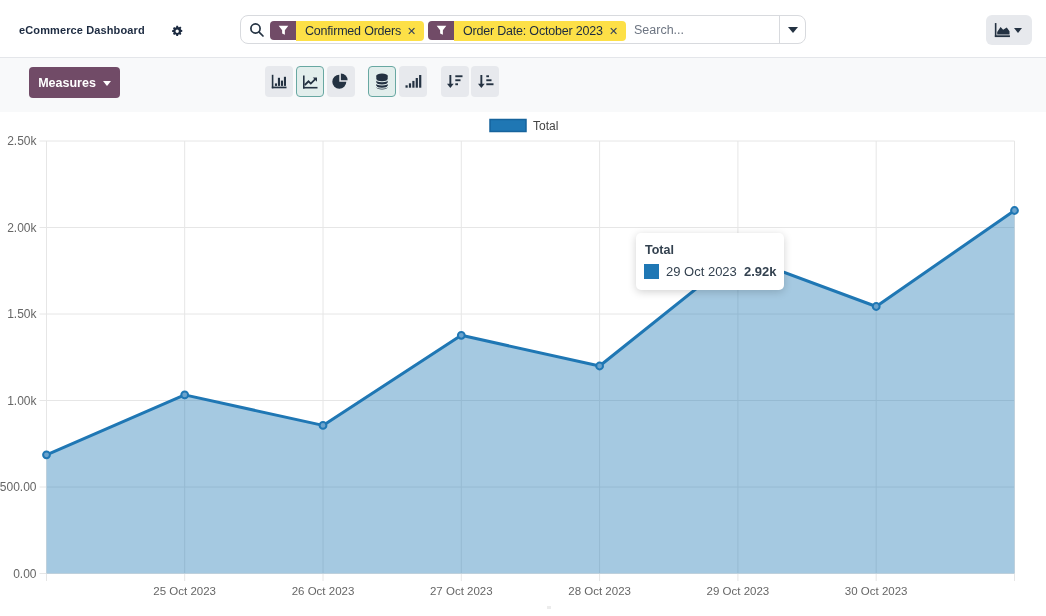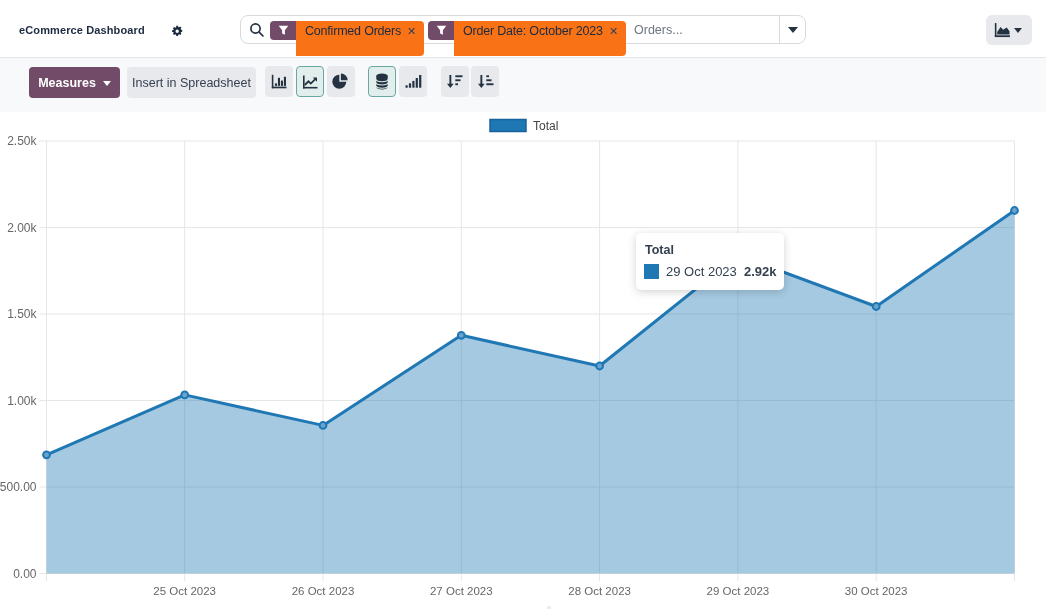--- a/index.html
+++ b/index.html
@@ -11,21 +11,21 @@
   #crumb { position:absolute; left:19px; top:25px; font-size:11px; color:#1c2a40;
     line-height:1; letter-spacing:0.12px;font-weight:bold; }
   #gear { position:absolute; left:171px; top:25px; }
   
   #search { position:absolute; left:240px; top:15px; width:566px; height:29px;
     background:#fff; border:1px solid #d8dade; border-radius:8px; }
   #search .mag { position:absolute; left:8px; top:6px; }
   .facet { position:absolute; top:5px; height:19px; display:flex; }
   .facet .fic { width:26px; height:19px; background:#714b67; border-radius:4px 0 0 4px;
      display:flex; align-items:center; justify-content:center; }
-  .facet .fval { position:relative; height:35px; background:#f97316; border-radius:0 4px 4px 0;
+  .facet .fval { position:relative; height:20px; background:#fde047; border-radius:0 4px 4px 0;
      font-size:12.5px; letter-spacing:-0.2px; color:#1c2a40; line-height:20px; padding-left:9px; }
   .facet .fx { position:absolute; right:8px; top:0; color:#32405a; font-size:11px; }
   #ph { position:absolute; left:393px; top:8px; font-size:12.5px; color:#6d7582; line-height:13px; }
   #sdrop { position:absolute; right:0; top:0; width:26px; height:27px;
      border-left:1px solid #d8dade; }
   #sdrop .caret { position:absolute; left:8px; top:11px; width:0; height:0;
      border-left:5px solid transparent; border-right:5px solid transparent;
      border-top:6px solid #243242; }
   
   #viewbtn { position:absolute; left:986px; top:15px; width:46px; height:30px;
@@ -81,38 +81,37 @@
       <div class="fval" style="width:128px;">Confirmed Orders<span class="fx">✕</span></div>
     </div>
     <div class="facet" style="left:187px;">
       <div class="fic">
           <svg width="11" height="11" viewBox="0 0 16 16">
             <path fill="#fff" d="M1 1h14L10 7.5V14l-4-1.8V7.5z"></path>
           </svg>
         </div>
       <div class="fval" style="width:172px;">Order Date: October 2023<span class="fx">✕</span></div>
     </div>
-    <div id="ph">Orders...</div>
+    <div id="ph">Search...</div>
     <div id="sdrop">
         <div class="caret"></div>
       </div>
   </div>
   <div id="viewbtn">
     <svg style="position:absolute;left:8px;top:7px;" width="17" height="17" viewBox="0 0 16 16">
       <rect x="0.8" y="1" width="1.5" height="13" fill="#243242"></rect>
       <rect x="0.8" y="12.5" width="14.2" height="1.7" fill="#243242"></rect>
       <polygon points="3,11.8 3,9.5 6.2,4.6 8.6,7.4 12,5.2 14.6,8.6 14.6,11.8" fill="#243242"></polygon>
     </svg>
     <div class="caret"></div>
   </div>
 </div>
 
 <div id="toolbar">
   <div id="measures" class="btn">Measures<span class="caret"></span></div>
-  <div id="insert" class="btn">Insert in Spreadsheet</div>
 
   <div class="ibtn" style="left:265px;">
     <svg width="16" height="16" viewBox="0 0 16 16">
       <rect x="0.8" y="0.8" width="1.6" height="13.5" fill="#243242"></rect>
       <rect x="0.8" y="12.6" width="14.7" height="1.7" fill="#243242"></rect>
       <rect x="3.9" y="9.4" width="2.1" height="2.5" fill="#243242"></rect>
       <rect x="6.9" y="3.8" width="2.1" height="8.1" fill="#243242"></rect>
       <rect x="9.9" y="6.6" width="2.1" height="5.3" fill="#243242"></rect>
       <rect x="12.9" y="2.8" width="2.1" height="9.1" fill="#243242"></rect>
     </svg>

